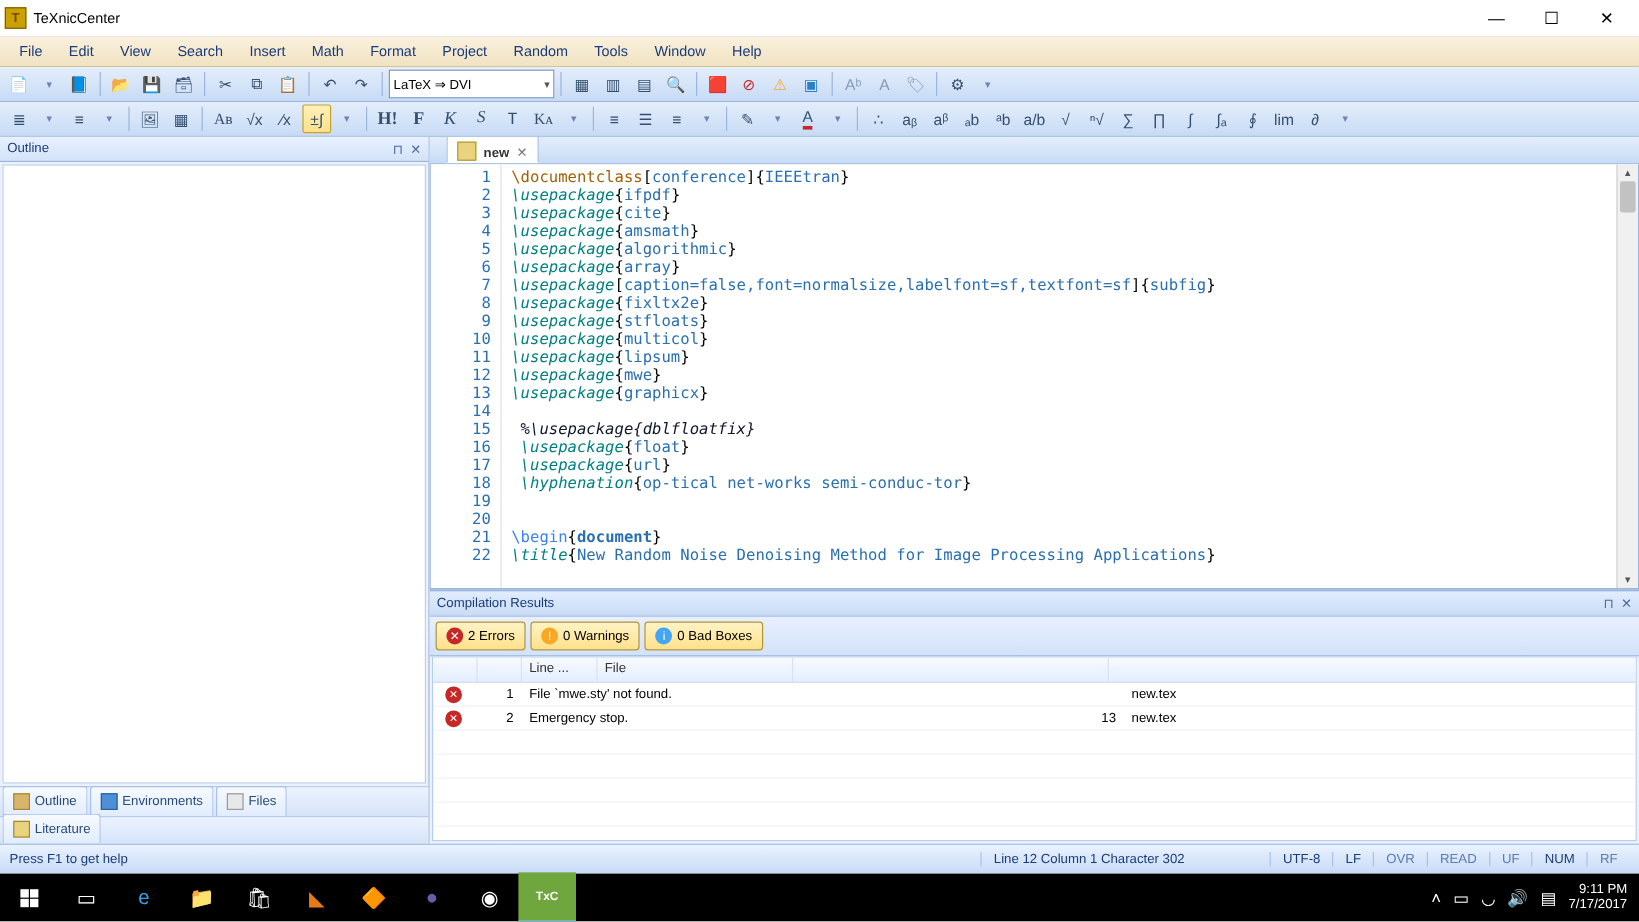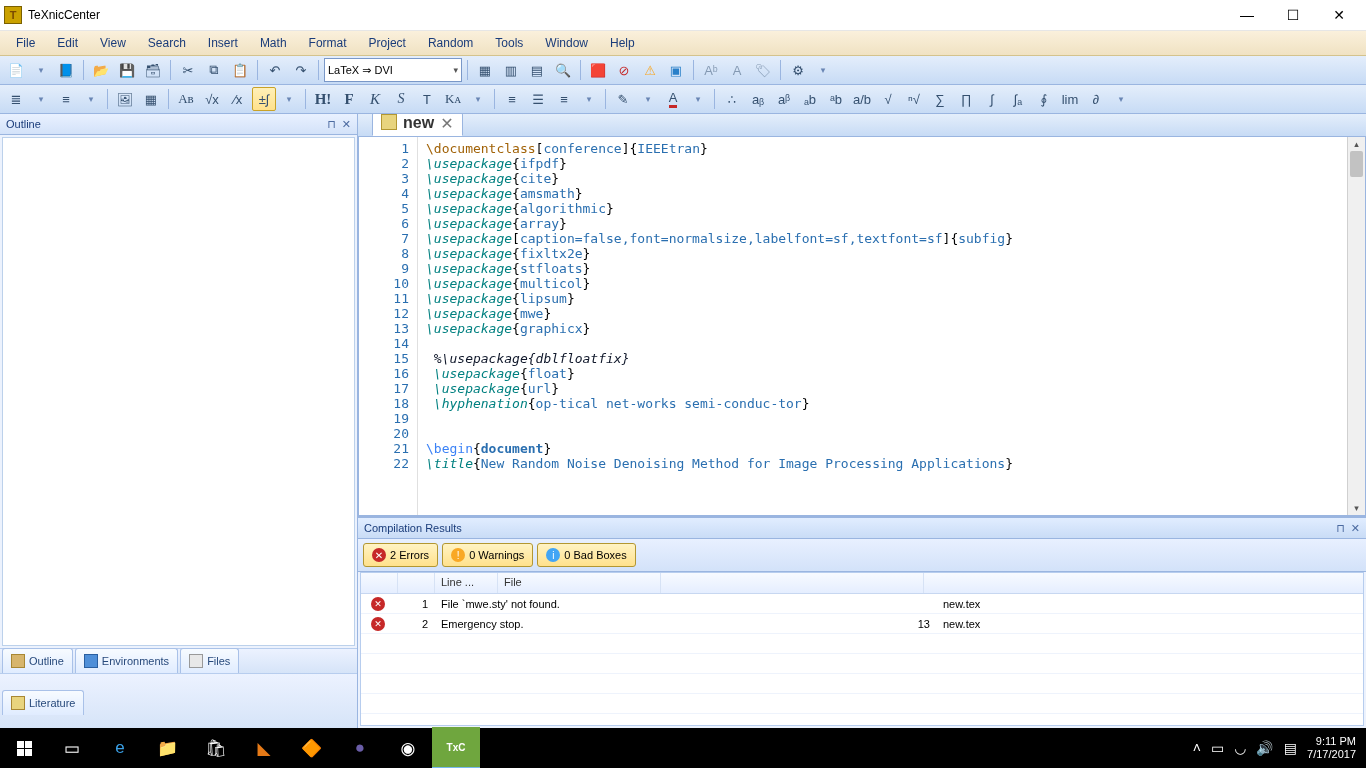--- a/index.html
+++ b/index.html
@@ -24,25 +24,25 @@
   .yellowbtn{background:linear-gradient(#fff0b8,#ffe18c);border:1px solid #c9a227;border-radius:2px}
   
   .body{flex:1;display:flex;overflow:hidden}
   .leftcol{width:357px;display:flex;flex-direction:column;border-right:1px solid #9ab5e0;background:#ecf2fd}
   .pane-hdr{height:20px;background:linear-gradient(#e9f1ff,#d3e2f9);border-bottom:1px solid #9ab5e0;display:flex;align-items:center;justify-content:space-between;padding:0 6px;font-size:11px;color:#1a3c7a}
   .pane-hdr .ctrls{display:flex;gap:6px;color:#4b6aa0}
   .pane-body{flex:1;background:#fff;border:1px solid #bcd1eb;margin:2px}
   .lefttabs{height:24px;background:linear-gradient(#ecf2ff,#d6e4f8);border-top:1px solid #b7cdee;display:flex;align-items:flex-end;padding:0 2px;gap:0}
   .lefttab{height:20px;padding:2px 8px;border:1px solid #a9c1e8;border-bottom:none;background:linear-gradient(#f7fbff,#e0ecff);border-radius:3px 3px 0 0;margin-right:2px;display:flex;align-items:center;gap:4px;font-size:11px;color:#284a7c}
   .lefttab .ic{width:12px;height:12px;background:#d7b56c;border:1px solid #a88733}
-  .lit-row{height:22px;background:linear-gradient(#ecf2ff,#d6e4f8);border-top:1px solid #b7cdee;display:flex;align-items:flex-start;padding:16px 2px}
+  .lit-row{height:22px;background:linear-gradient(#ecf2ff,#d6e4f8);border-top:1px solid #b7cdee;display:flex;align-items:flex-end;padding:0 2px}
   
   .rightcol{flex:1;display:flex;flex-direction:column;overflow:hidden}
   .tabstrip{height:22px;background:linear-gradient(#e4eefb,#c7dbf5);display:flex;align-items:flex-end;padding-left:14px;border-bottom:1px solid #9ab5e0}
-  .filetab{height:20px;background:#fff;border:1px solid #9ab5e0;border-bottom:1px solid #fff;border-radius:3px 3px 0 0;padding:1px 8px;display:flex;align-items:flex-start;gap:6px;font-size:16px;font-weight:bold;color:#333}
+  .filetab{height:20px;background:#fff;border:1px solid #9ab5e0;border-bottom:1px solid #fff;border-radius:3px 3px 0 0;padding:1px 8px;display:flex;align-items:flex-end;gap:6px;font-size:11px;font-weight:bold;color:#333}
   .filetab .x{color:#777;font-weight:normal}
   .editor-wrap{flex:1;display:flex;overflow:hidden;background:#fff;border:1px solid #9ab5e0;border-top:none;margin:0}
   .gutter{width:46px;background:#fff;color:#2a6fb0;text-align:right;padding:4px 8px 4px 4px;font-family:Consolas,monospace;font-size:13px;line-height:15px;border-right:1px solid #e0e0e0;user-select:none}
   .code{flex:1;padding:4px 8px;font-family:Consolas,monospace;font-size:13px;line-height:15px;white-space:pre;overflow:auto;position:relative}
   .vscroll{width:17px;background:#f0f0f0;border-left:1px solid #d0d0d0;position:relative}
   .vthumb{position:absolute;top:14px;right:2px;width:13px;height:26px;background:#c2c2c2;border-radius:2px}
   .varr{position:absolute;left:0;width:17px;height:14px;display:flex;align-items:center;justify-content:center;font-size:9px;color:#555}
   .t-cmd{color:#008080;font-style:italic}
   .t-doc{color:#a16207}
   .t-opt{color:#2a6fb0}
@@ -397,20 +397,33 @@
                 <div class="gc" style="width:50px;text-align:right"></div>
                 <div class="gc" style="width:150px"></div>
                 <div class="gc" style="width:250px"></div>
               </div>
             </div>
         </div>
       </div>
     </div>
   </div>
 
+  <div class="status">
+    <span>Press F1 to get help</span>
+    <div class="cells">
+      <span class="scell on" style="width:220px;text-align:left">Line 12 Column 1 Character 302</span>
+      <span class="scell on">UTF-8</span>
+      <span class="scell on">LF</span>
+      <span class="scell">OVR</span>
+      <span class="scell">READ</span>
+      <span class="scell">UF</span>
+      <span class="scell on">NUM</span>
+      <span class="scell">RF</span>
+    </div>
+  </div>
 
   <div class="taskbar">
     <div class="tb-left">
       <div class="tbk">
           <div class="sq">
             <div></div>
             <div></div>
             <div></div>
             <div></div>
           </div>

